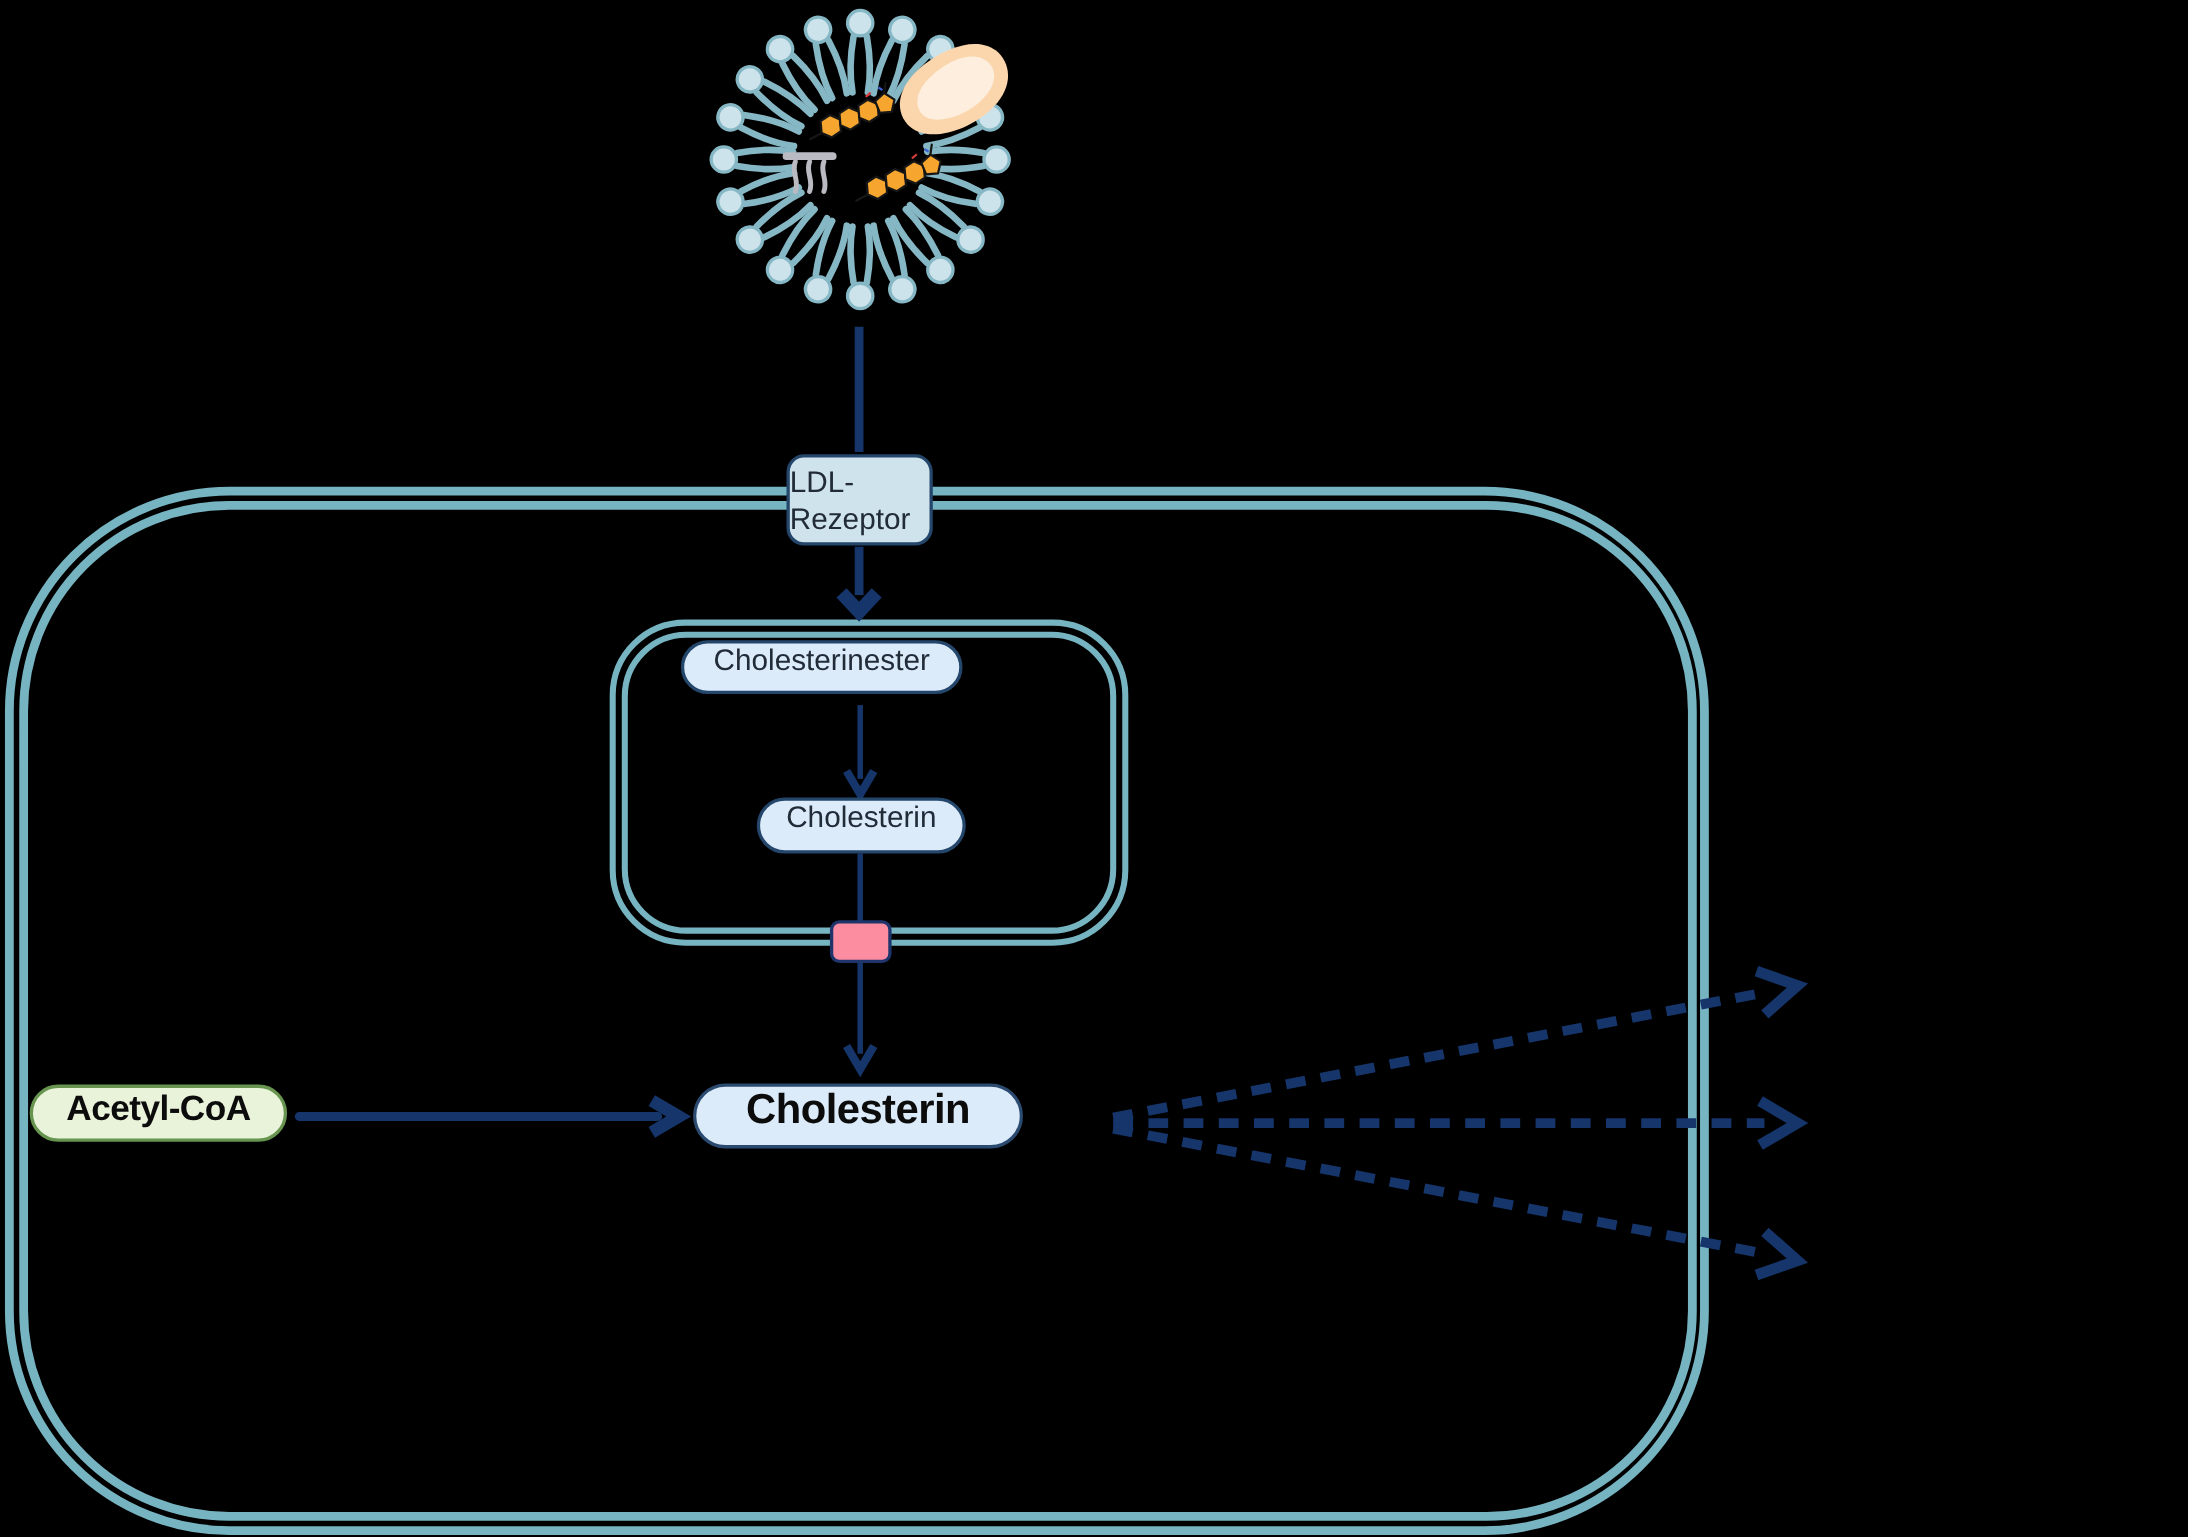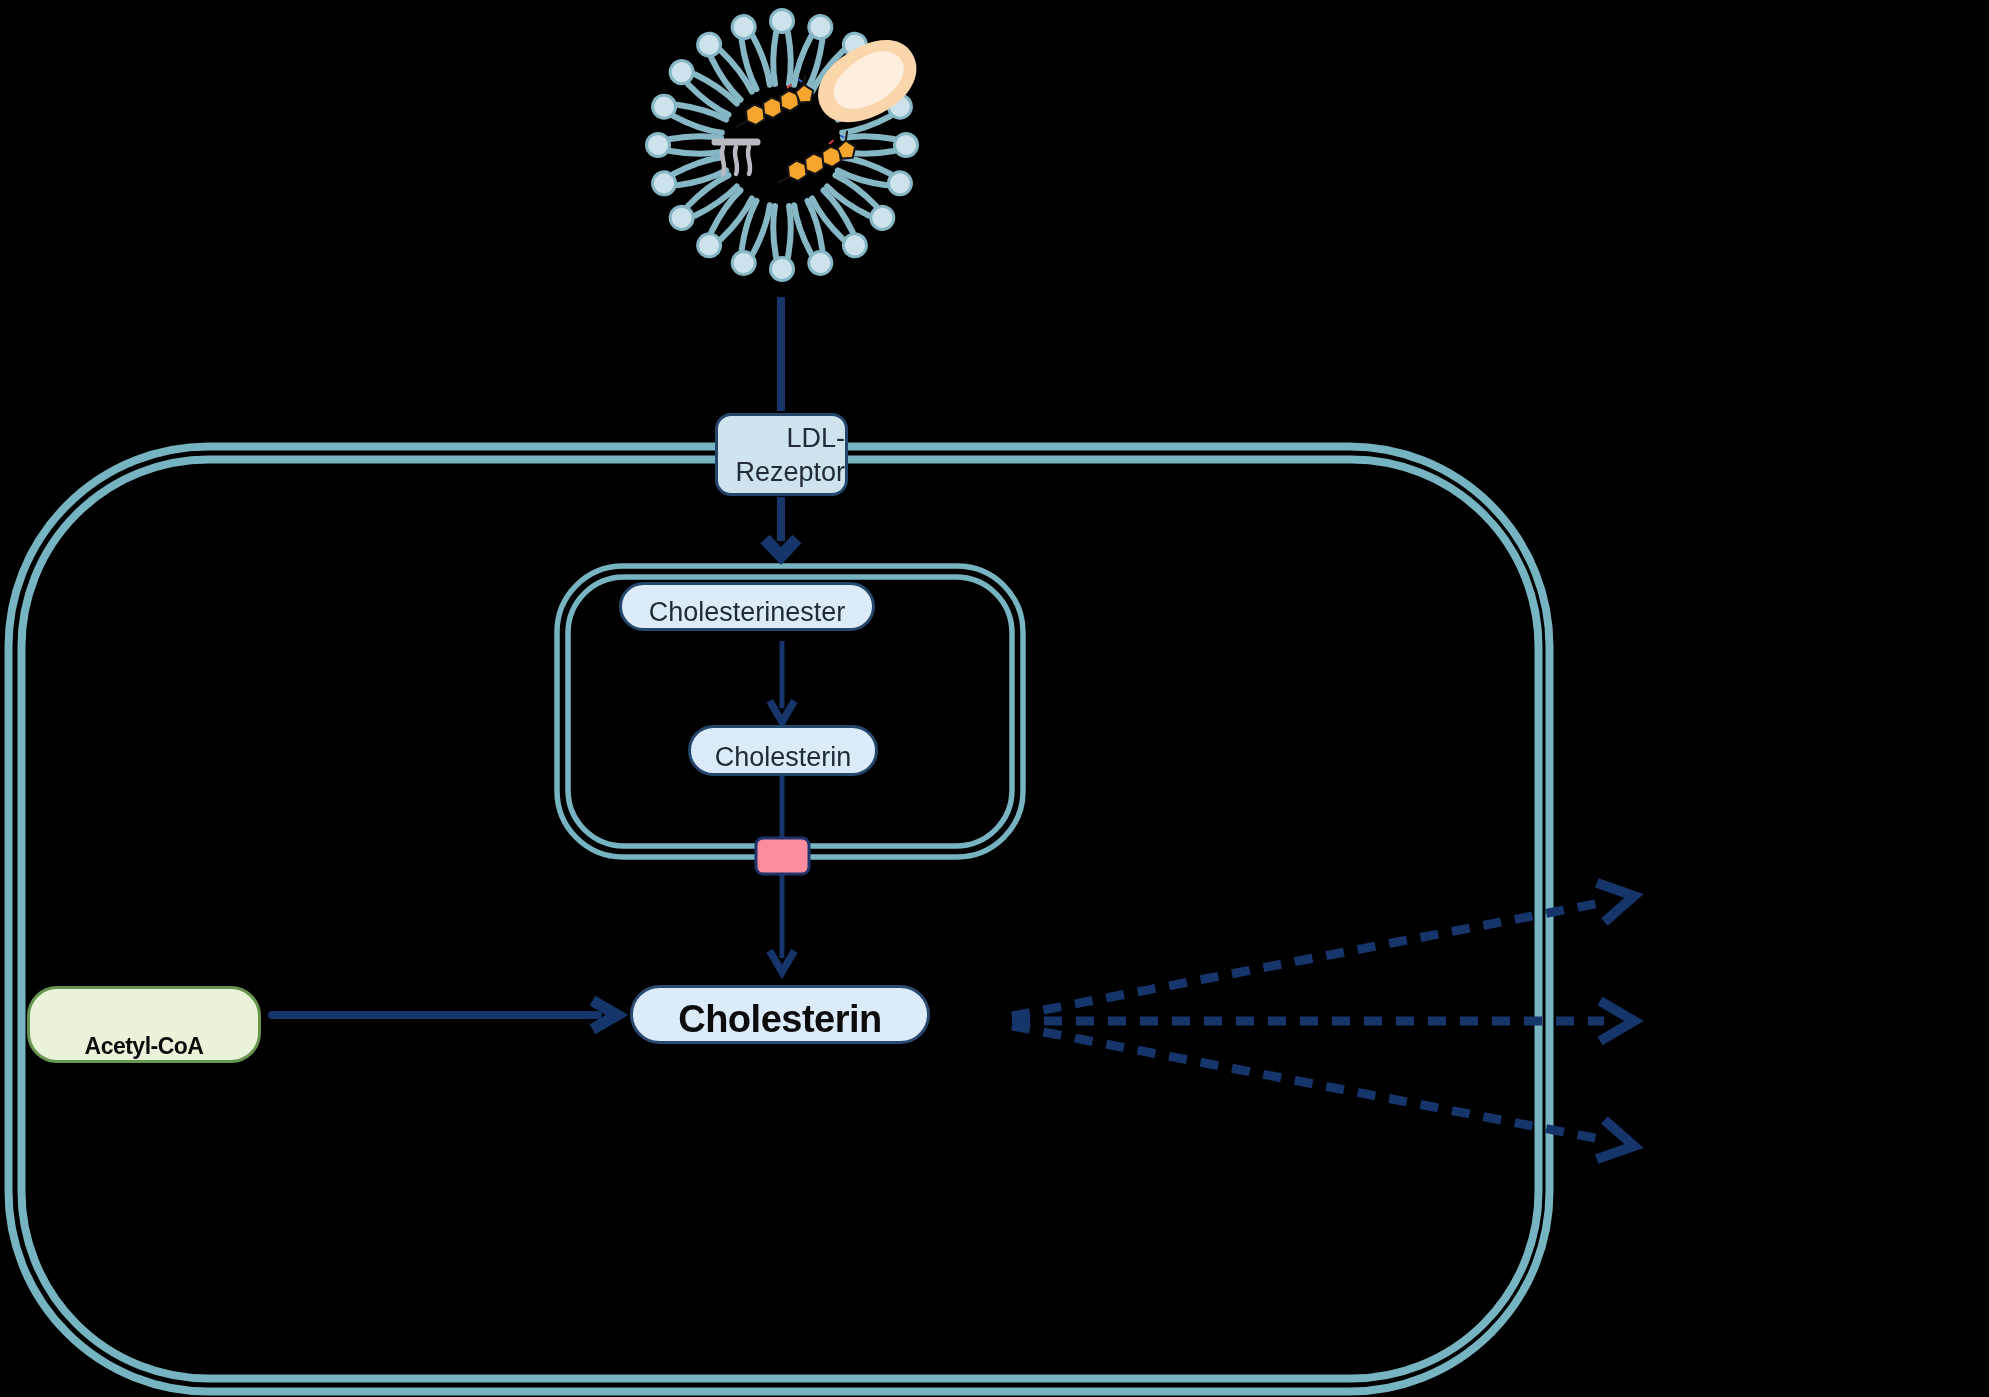--- a/index.html
+++ b/index.html
@@ -17,44 +17,44 @@
   .arrow{stroke:var(--navy);fill:none;}
   .dash{stroke:var(--navy);fill:none;stroke-width:9px;stroke-dasharray:18 14;}
   .chev{stroke:var(--navy);fill:none;stroke-linejoin:miter;}
   .ptail{fill:none;stroke:var(--spike);stroke-width:6px;stroke-linecap:round;}
   .phead{fill:var(--spike_head);stroke:var(--spike);stroke-width:3px;}
   .ring{fill:var(--orange);stroke:#161616;stroke-width:3px;stroke-linejoin:round;}
   .cbond{fill:none;stroke:#161616;stroke-width:3px;stroke-linecap:round;}
   .tri{fill:none;stroke:var(--gray);stroke-linecap:round;}
 
   .node{
-    position:absolute;display:flex;align-items:flex-end;justify-content:center;
+    position:absolute;display:flex;align-items:flex-start;justify-content:center;
     box-sizing:border-box;text-align:center;white-space:nowrap;
   }
   .receptor{
     left:715px;top:413px;width:133px;height:83px;
     background:var(--receptor_fill);border:3px solid var(--pill_border);
     border-radius:16px;color:var(--text_dark);
     font-size:27px;line-height:34px;flex-direction:column;
   }
   .pill{
     background:var(--pill_blue_fill);border:3px solid var(--pill_border);
     color:var(--text_dark);
   }
   .ester{left:619px;top:582px;width:256px;height:49px;border-radius:25px;font-size:27px;}
   .chol-endo{left:688px;top:725px;width:190px;height:51px;border-radius:26px;font-size:27px;}
   .chol-main{
     left:630px;top:985px;width:300px;height:59px;border-radius:30px;
     background:var(--pill_blue_fill);border:3px solid #2b4a70;
     font-size:38px;font-weight:bold;color:#0c0c0c;letter-spacing:-0.5px;
   }
   .acetyl{
-    left:27px;top:986px;width:234px;height:77px;border-radius:30px;
+    left:27px;top:986px;width:234px;height:52px;border-radius:30px;
     background:var(--green_fill);border:3.5px solid var(--green_border);
-    font-size:23px;font-weight:bold;color:#0c0c0c;letter-spacing:-0.5px;
+    font-size:32px;font-weight:bold;color:#0c0c0c;letter-spacing:-0.5px;
   }
 </style>
 </head>
 <body>
 
 <div class="stage">
 
   <svg class="layer" viewBox="0 0 1989 1397">
     <defs>
       <g id="plip">

